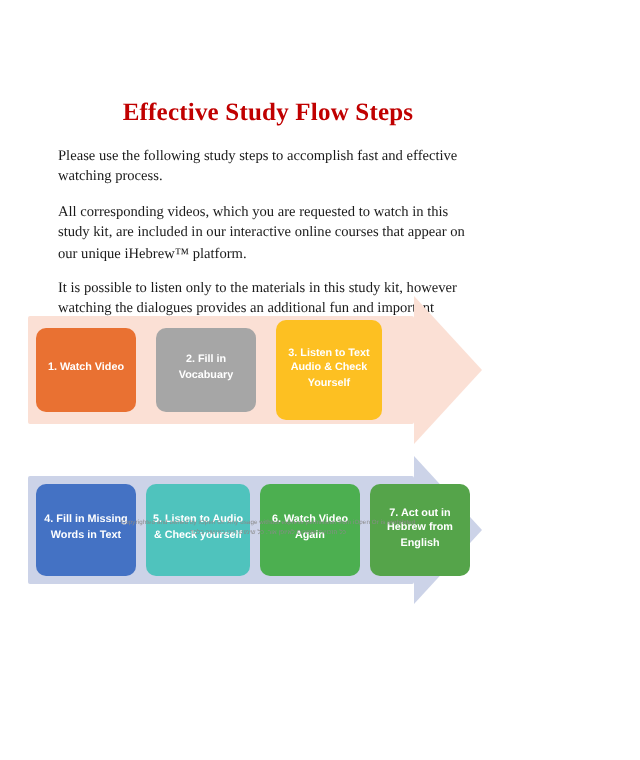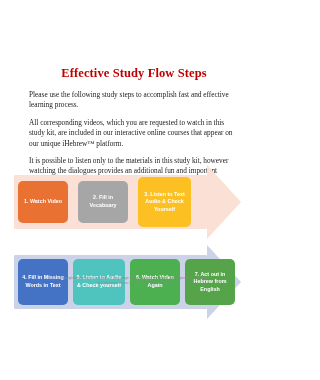--- a/index.html
+++ b/index.html
@@ -13,21 +13,20 @@
     font-family: "Liberation Serif", serif;
     overflow: hidden;
     position: relative;
   }
   .page {
     position: relative;
     width: 268px;
     height: 280px;
     box-sizing: border-box;
     padding: 16px;
-    margin-top: 17px;
   }
 
   
   .title {
     text-align: center;
     color: #c00000;
     font-family: "Liberation Serif", serif;
     font-weight: bold;
     font-size: 12.5px;
     letter-spacing: 0.1px;
@@ -139,21 +138,21 @@
   }
 </style>
 </head>
 <body>
 
 <div class="page">
 
   <h1 class="title">Effective Study Flow Steps</h1>
 
   <div class="body-text">
-    <p class="para">Please use the following study steps to accomplish fast and effective learning process.</p>
+    <p class="para">Please use the following study steps to accomplish fast and effective watching process.</p>
     <p class="para">All corresponding videos, which you are requested to watch in this study kit, are included in our interactive online courses that appear on our unique iHebrew™ platform.</p>
     <p class="para">It is possible to listen only to the materials in this study kit, however watching the dialogues provides an additional fun and important dimension, which accelerates the learning process.</p>
   </div>
 
   <div class="flow">
 
     <div class="band band-1">
       <div class="bar"></div>
       <div class="head"></div>
     </div>

